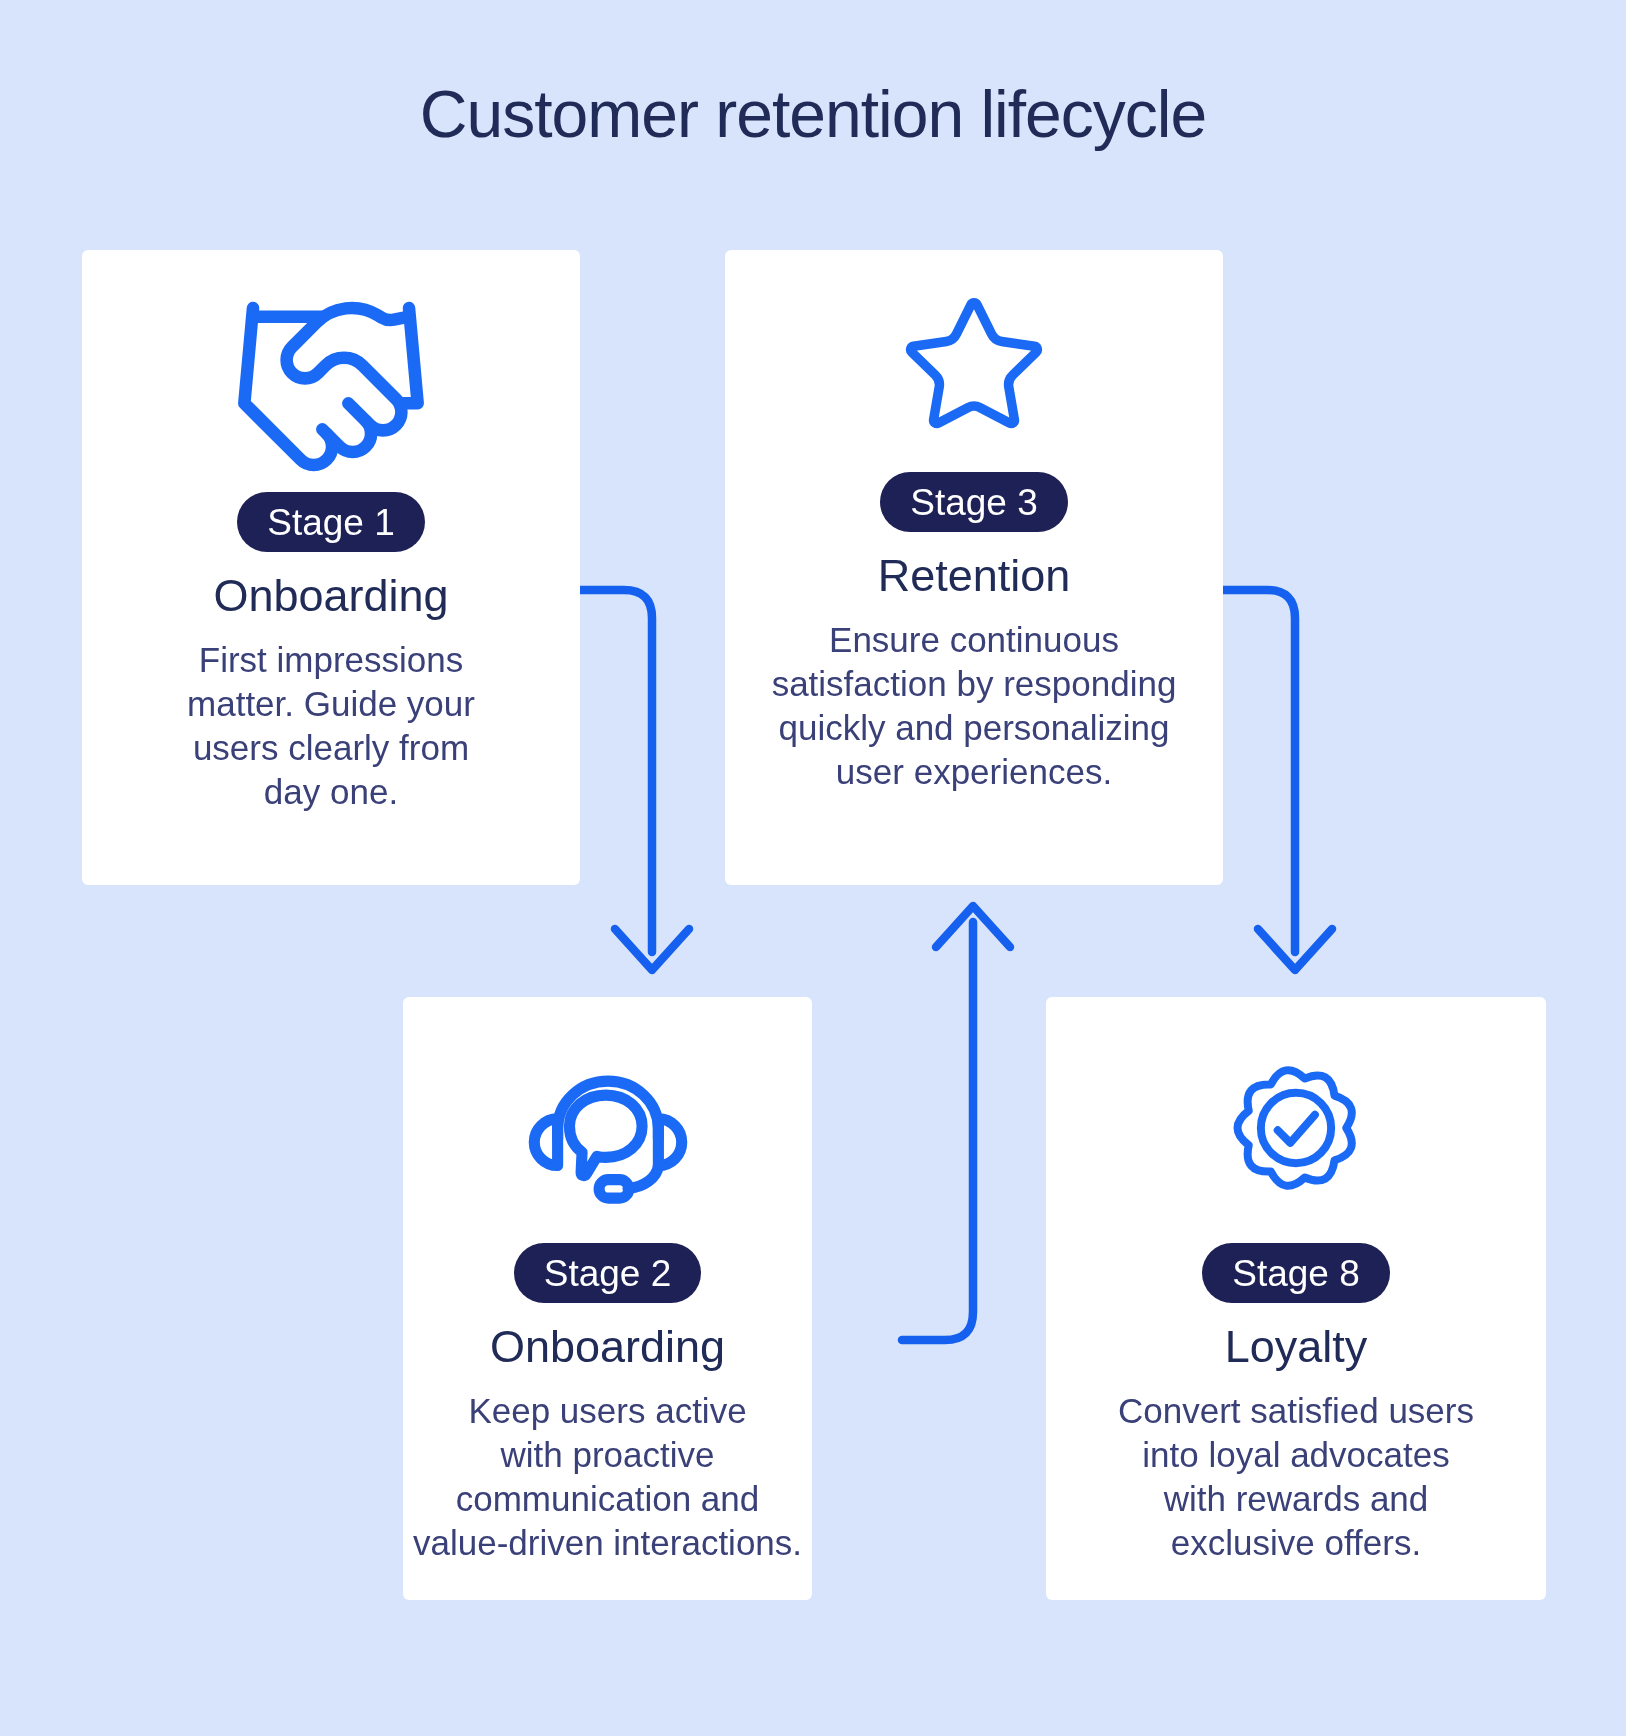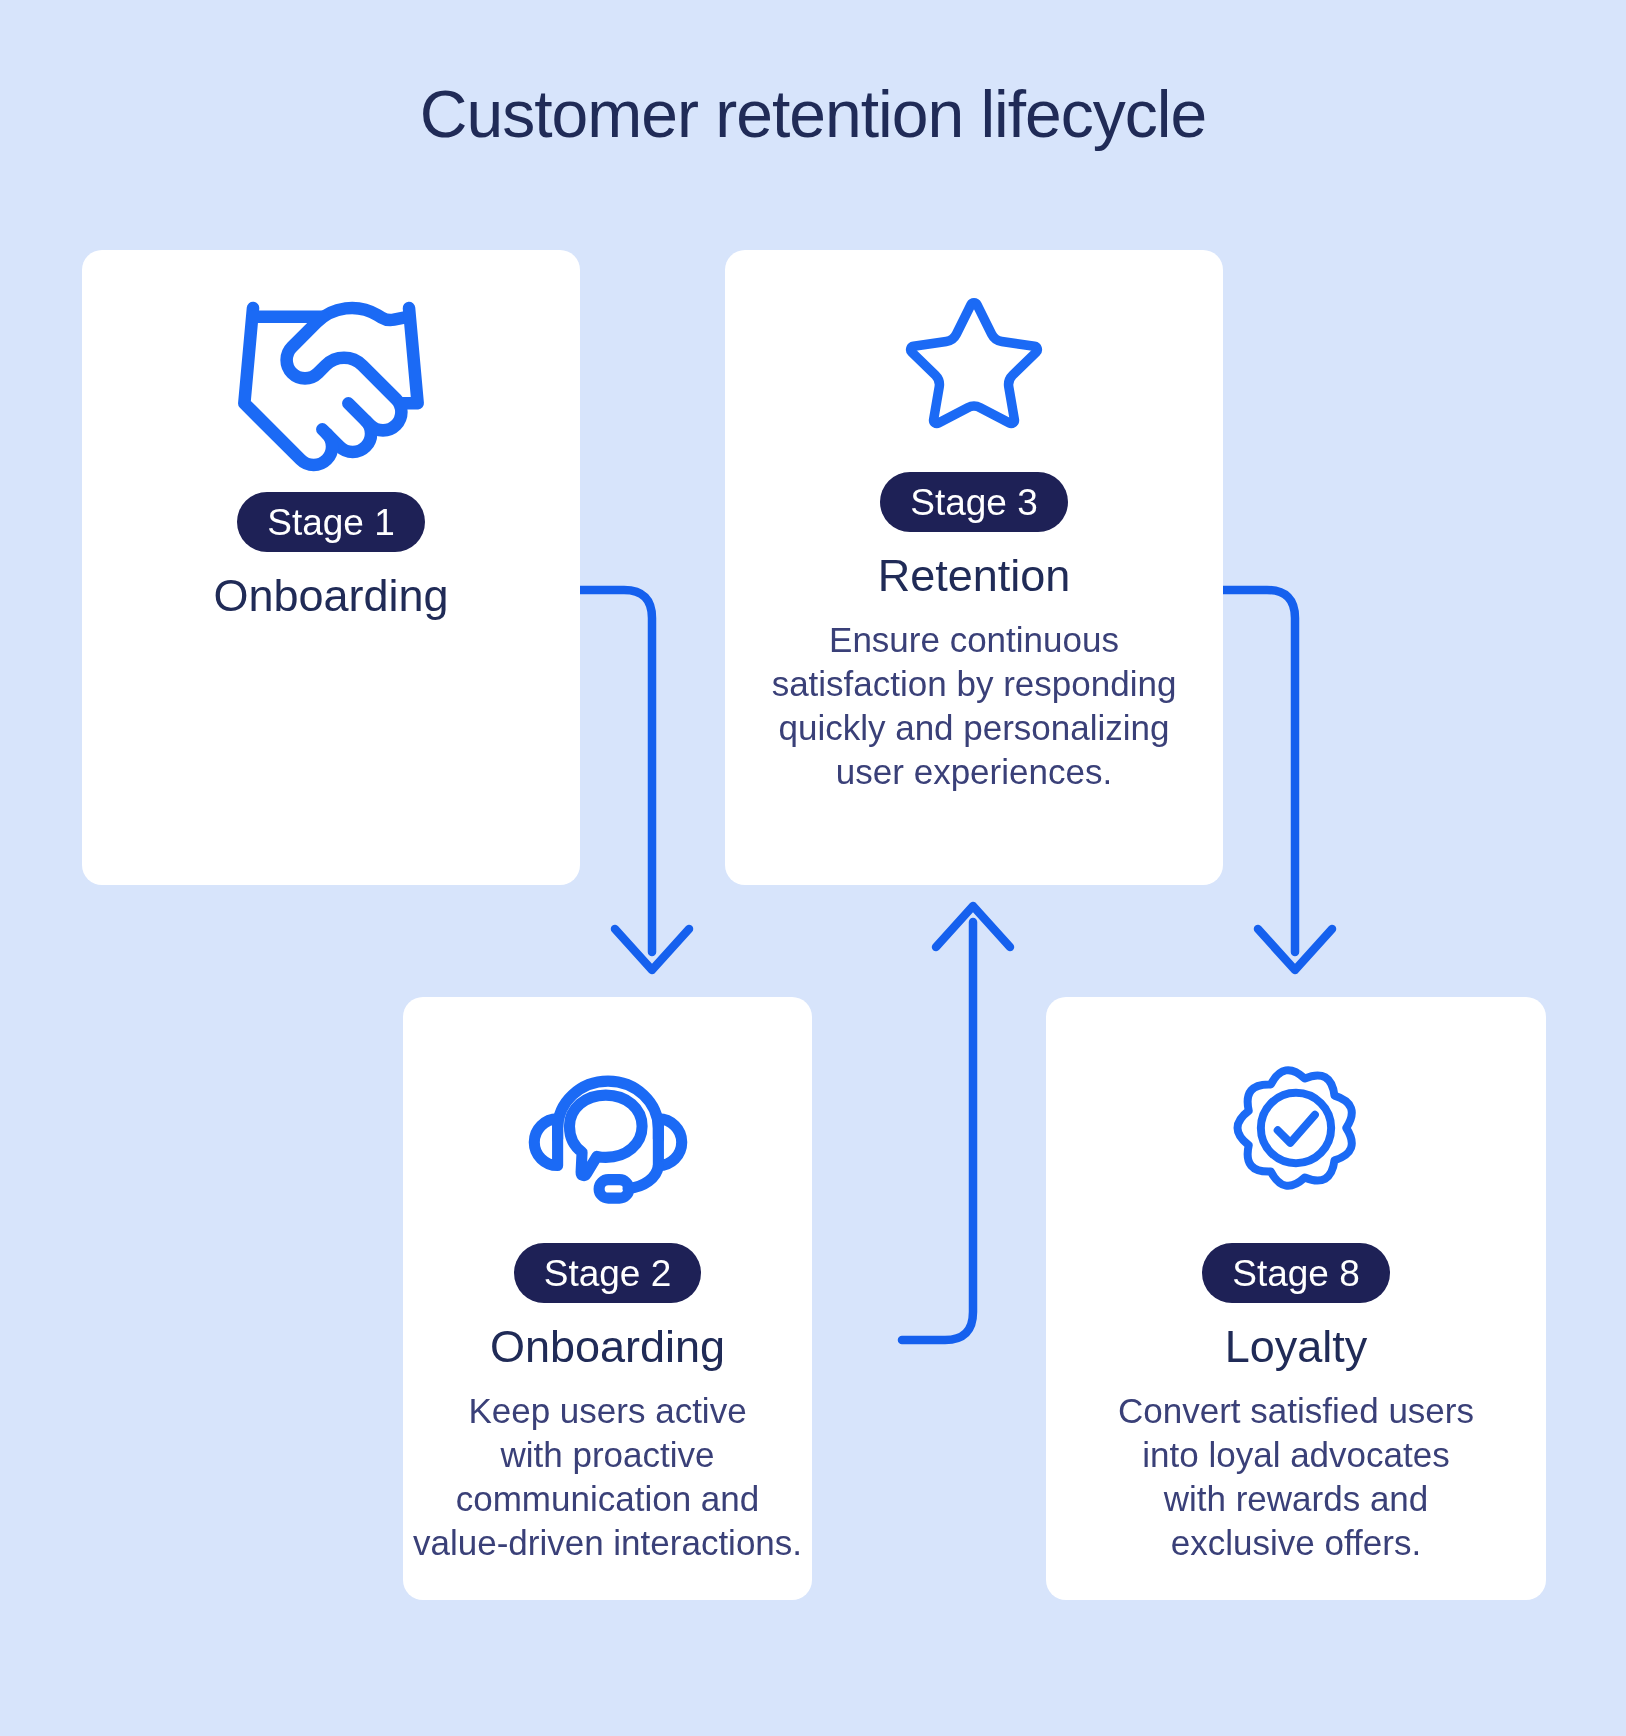--- a/index.html
+++ b/index.html
@@ -36,21 +36,21 @@
   }
   svg.flow path{
     stroke:var(--arrow);
     stroke-width:8.5;
     stroke-linecap:round;
     stroke-linejoin:round;
   }
   .card{
     position:absolute;
     background:var(--card);
-    border-radius:20px;
+    border-radius:6px;
     display:flex;
     flex-direction:column;
     align-items:center;
     text-align:center;
   }
   .card-1{left:82px;  top:250px; width:498px; height:635px; padding-top:40px;}
   .card-3{left:725px; top:250px; width:498px; height:635px; padding-top:20px;}
   .card-2{left:403px; top:997px; width:409px; height:603px; padding-top:42px;}
   .card-4{left:1046px;top:997px; width:500px; height:603px; padding-top:42px;}
   .icon-box{
@@ -108,20 +108,21 @@
       <svg width="208" height="208" viewBox="0 0 24 24" stroke-width="1.45">
         <path d="m11 17 2 2a1 1 0 1 0 3-3"></path>
         <path d="m14 14 2.5 2.5a1 1 0 1 0 3-3l-3.88-3.88a3 3 0 0 0-4.24 0l-.88.88a1 1 0 1 1-3-3l2.81-2.81a5.79 5.79 0 0 1 7.06-.87l.47.28a2 2 0 0 0 1.42.25L21 4"></path>
         <path d="m21 3 1 11h-2"></path>
         <path d="M3 3 2 14l6.5 6.5a1 1 0 1 0 3-3"></path>
         <path d="M3 4h8"></path>
       </svg>
     </div>
     <div class="stage-badge">Stage 1</div>
     <h2 class="stage-name">Onboarding</h2>
+    <p class="stage-desc">First impressions<br>matter. Guide your<br>users clearly from<br>day one.</p>
   </section>
 
   <section class="card card-2">
     <div class="icon-box">
       <svg width="178" height="163" viewBox="0 0 24 22" stroke-width="1.5">
         <path d="M5.2 12.4 V11 a6.8 6.4 0 0 1 13.6 0 v1.4"></path>
         <path d="M5.2 9.7 A3.15 3.15 0 0 0 5.2 16 Z"></path>
         <path d="M18.8 9.7 A3.15 3.15 0 0 1 18.8 16 Z"></path>
         <path d="M18.8 16 C18.6 17.7 16.8 18.9 14.7 19.1"></path>
         <rect x="10.8" y="17.9" width="4" height="2.5" rx="1.25"></rect>

